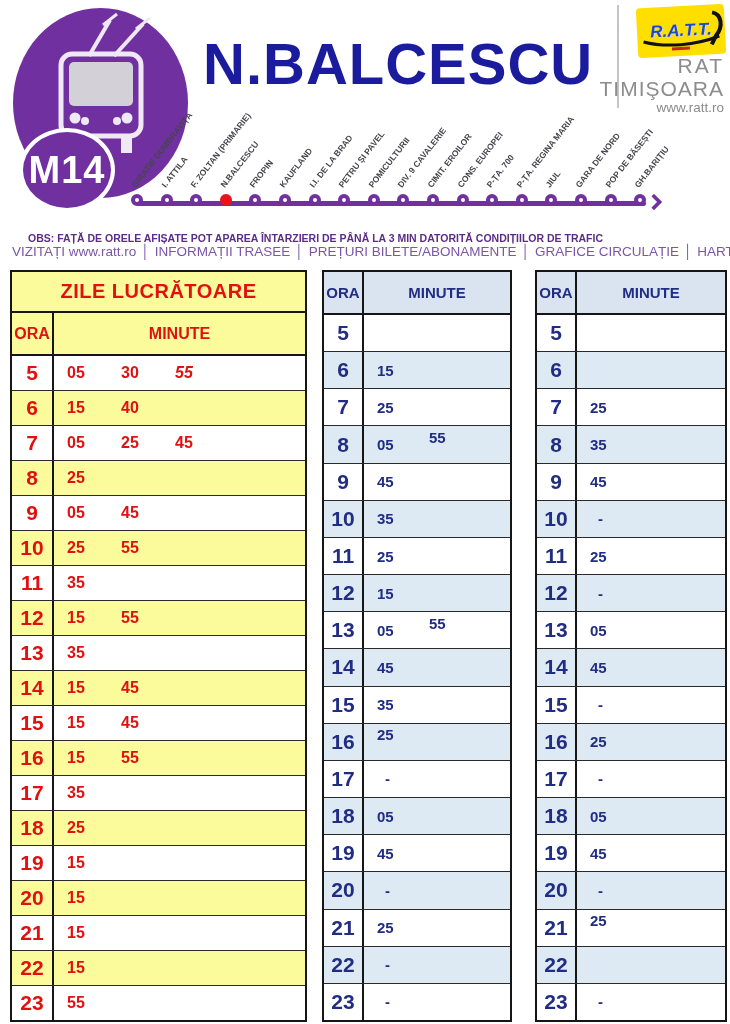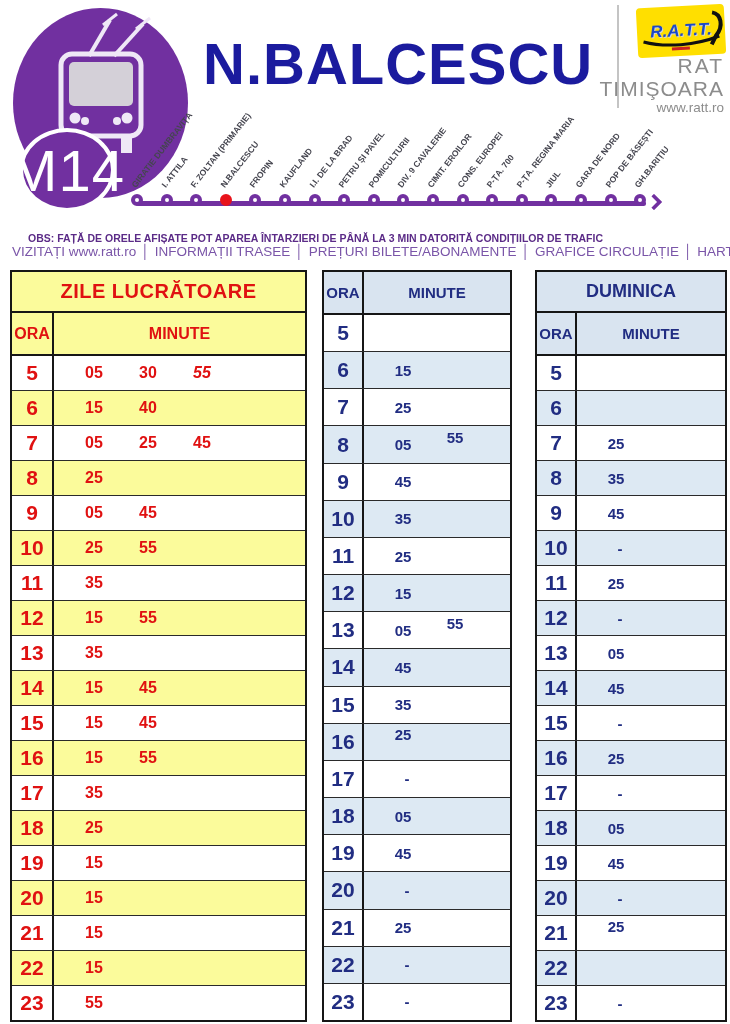--- a/index.html
+++ b/index.html
@@ -12,21 +12,21 @@
   
   .bus-ellipse {
     position:absolute; left:13px; top:8px; width:175px; height:190px;
     background:#7130a0; border-radius:50%;
   }
   .m14-circle {
     position:absolute; left:19px; top:128px; width:96px; height:84px;
     background:#7130a0; border:4px solid #fff; border-radius:50%;
     display:flex; align-items:center; justify-content:center; z-index:3;
   }
-  .m14-circle span { color:#fff; font-size:58px; font-weight:400; letter-spacing:1px; }
+  .m14-circle span { color:#fff; font-size:38px; font-weight:700; letter-spacing:1px; }
   .page-title {
     position:absolute; left:203px; top:30px; color:#1b1b9e;
     font-size:58px; font-weight:800; letter-spacing:1px; white-space:nowrap;
   }
   .logo-divider { position:absolute; left:617px; top:5px; width:2px; height:103px; background:#c4c4c4; }
   .ratt-box {
     position:absolute; left:637px; top:6px; width:88px; height:50px;
     background:#ffdf00; border-radius:4px; transform:rotate(-3deg);
     display:flex; align-items:center; justify-content:center;
   }
@@ -62,21 +62,21 @@
   
   .banner { position:absolute; left:12px; top:213px; font-size:13.5px; color:#7a55a8; white-space:nowrap; }
   .banner-item { display:inline-block;margin-top:31px; }
   .banner-pipe { display:inline-block; padding:0 5px; color:#7a55a8; }
   .banner-gap { display:inline-block; width:14px; }
   .obs { position:absolute; left:28px; top:232px; font-size:10.5px; font-weight:700; color:#5b2b87; white-space:nowrap; }
 
   
   .tt {
     position:absolute; top:270px; height:752px; background:#fff;
-    border:2.5px solid #161616; display:flex; flex-direction:column;text-align:center;
+    border:2.5px solid #161616; display:flex; flex-direction:column;
   }
   #tt-weekday { left:10px;  width:297px; }
   #tt-sambata { left:322px; width:190px; }
   #tt-duminica{ left:535px; width:192px; }
 
   .tt-title {
     height:41px; flex:none; border-bottom:2.5px solid #161616;
     display:flex; align-items:center; justify-content:center; font-weight:700;
   }
   .tt-cols { height:43px; flex:none; border-bottom:2.5px solid #161616; display:flex; font-weight:700; }
@@ -443,21 +443,20 @@
         </div>
       </div>
       <div class="tt-row">
         <div class="tt-hour">23</div>
         <div class="tt-mins">
           <span class="mv dash">-</span>
         </div>
       </div>
     </div>
   <div id="tt-duminica" class="tt blue">
-      <div class="tt-title">DUMINICA</div>
       <div class="tt-cols">
         <div class="tt-ora-h">ORA</div>
         <div class="tt-min-h">MINUTE</div>
       </div>
       <div class="tt-row">
         <div class="tt-hour">5</div>
         <div class="tt-mins"></div>
       </div>
       <div class="tt-row alt">
         <div class="tt-hour">6</div>

